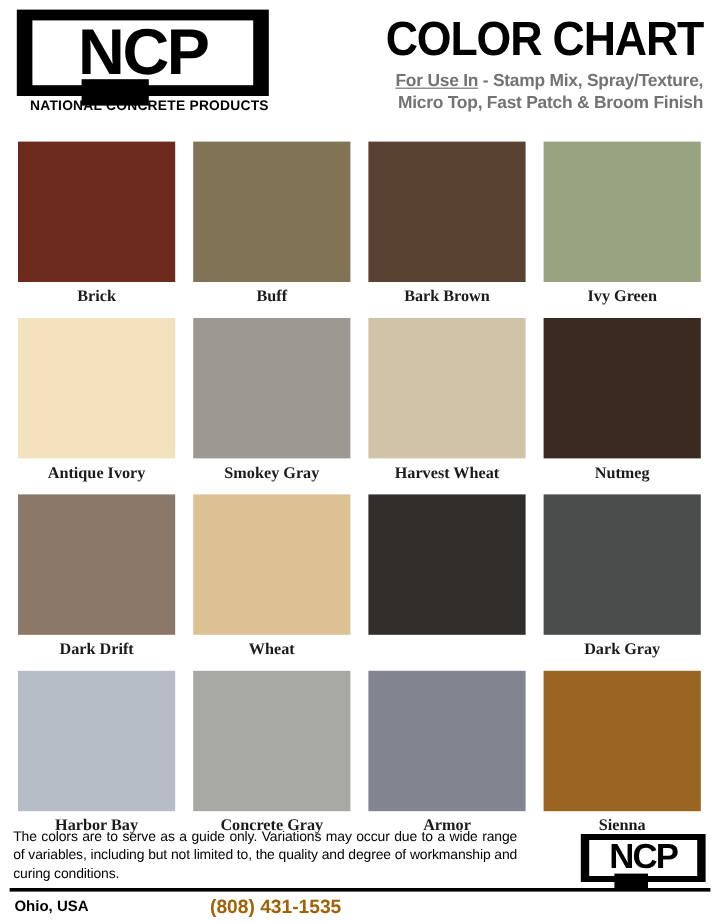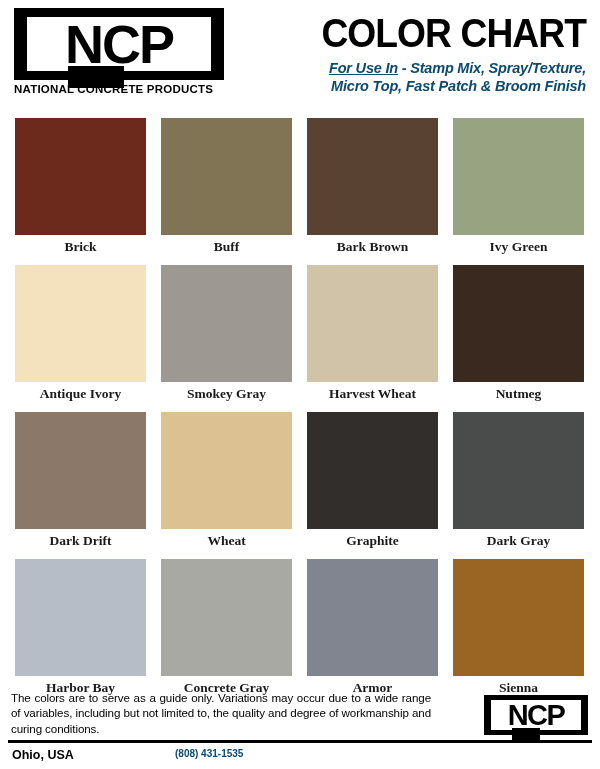--- a/index.html
+++ b/index.html
@@ -65,21 +65,21 @@
     height: 22px;
     background: #000000;
     z-index: 3;
   }
   .logo-tagline {
     margin-top: 3px;
     font-family: "Liberation Sans", sans-serif;
     font-weight: bold;
     font-size: 11.5px;
     letter-spacing: 0.2px;
-    text-align: left;
+    text-align: right;
     width: 210px;
     color: #000000;
   }
 
   .header-right {
     position: absolute;
     right: 14px;
     top: 12px;
     width: 350px;
     text-align: right;
@@ -94,22 +94,21 @@
     transform-origin: right center;
     color: #000000;
   }
   .chart-sub {
     margin-top: 5px;
     font-family: "Liberation Sans", sans-serif;
     font-weight: bold;
     font-size: 14.5px;
     line-height: 18px;
     letter-spacing: -0.2px;
-    color: #0c4a6e;
-    font-style: italic;
+    color: #737373;
   }
   .chart-sub .uline {
     text-decoration: underline;
   }
 
   
   .grid {
     position: absolute;
     left: 0;
     top: 118px;
@@ -228,22 +227,22 @@
     font-weight: bold;
     font-size: 12.5px;
     color: #000000;
   }
   .footer-phone {
     position: absolute;
     left: 175px;
     top: 0;
     font-family: "Liberation Sans", sans-serif;
     font-weight: bold;
-    font-size: 10px;
-    color: #0c4a6e;
+    font-size: 16px;
+    color: #a16207;
   }
   .footer-web {
     position: absolute;
     right: 10px;
     top: 0;
     font-family: "Liberation Sans", sans-serif;
     font-weight: bold;
     font-style: italic;
     font-size: 12.5px;
     color: #000000;
@@ -317,21 +316,20 @@
     <div class="cell c0">
       <div class="swatch" style="background: rgb(139, 120, 104);"></div>
       <div class="swatch-label">Dark Drift</div>
     </div>
     <div class="cell c1">
       <div class="swatch" style="background: rgb(220, 194, 146);"></div>
       <div class="swatch-label">Wheat</div>
     </div>
     <div class="cell c2">
       <div class="swatch" style="background: rgb(50, 46, 43);"></div>
-      <div class="swatch-label">Graphite</div>
     </div>
     <div class="cell c3">
       <div class="swatch" style="background: rgb(74, 75, 75);"></div>
       <div class="swatch-label">Dark Gray</div>
     </div>
   </div>
 
   <div class="row">
     <div class="cell c0">
       <div class="swatch" style="background: rgb(182, 189, 198);"></div>

